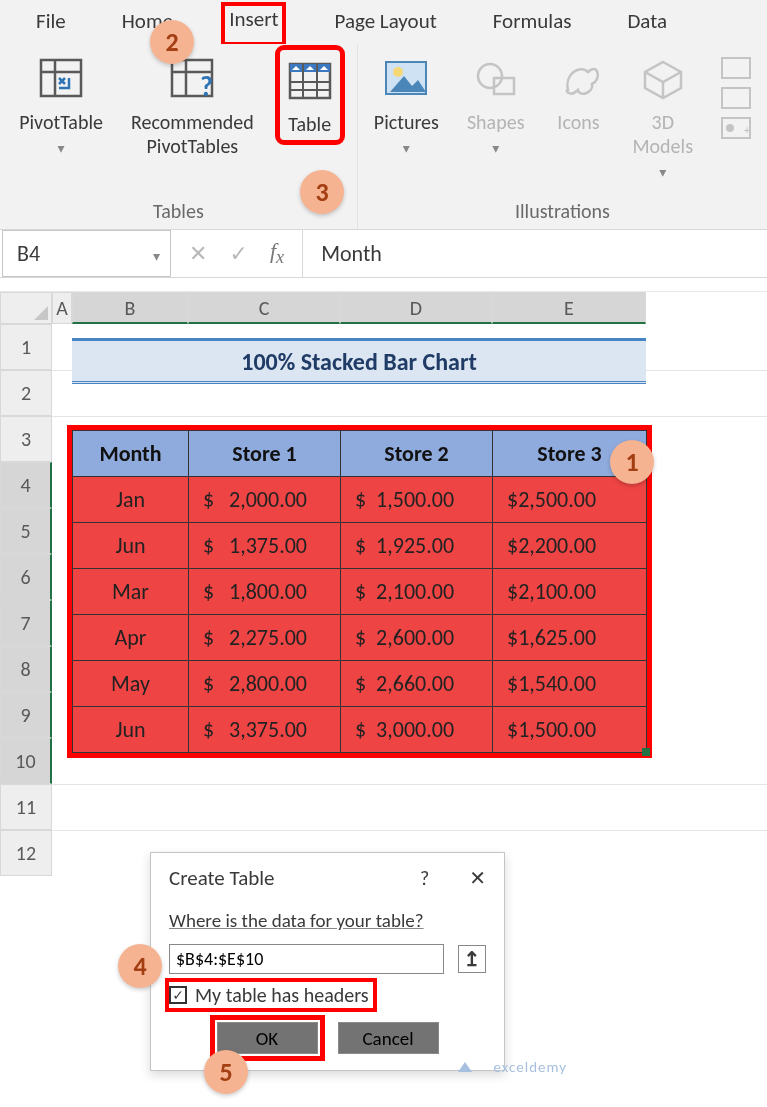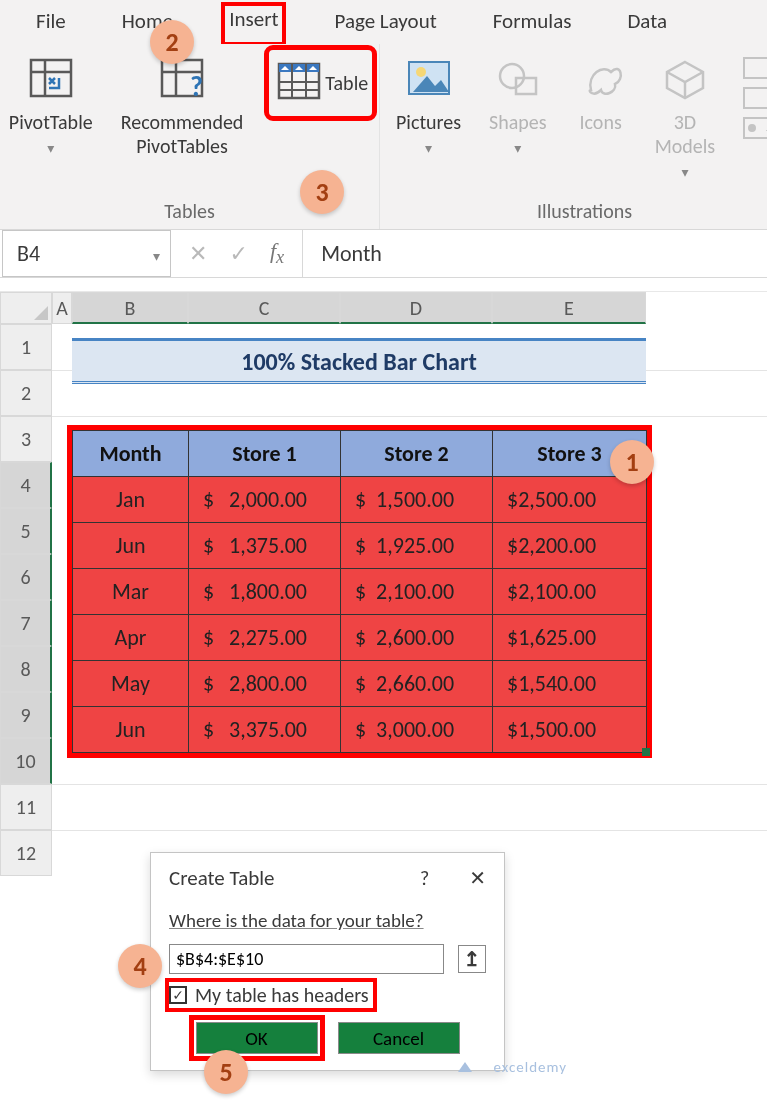--- a/index.html
+++ b/index.html
@@ -107,21 +107,21 @@
   }
   .dialog .titlebar { display:flex; align-items:center; justify-content:flex-end; gap:40px; }
   .dialog .dtitle { margin-right:auto; font-size:21px; }
   .dialog .prompt { text-decoration:underline; text-decoration-color:#888; margin:18px 0 12px; font-size:19px; }
   .dialog .range { display:flex; align-items:center; gap:14px; }
   .dialog input[type=text] { flex:1; height:30px; border:1px solid #888; padding:0 6px; font-size:18px; font-family:inherit; }
   .dialog .pick { width:28px; height:28px; border:1px solid #888; display:flex; align-items:center; justify-content:center; font-weight:bold; }
   .dialog .chk { display:flex; align-items:center; gap:8px; margin:8px 0 14px; outline:4px solid #ff0000; outline-offset:0; width:fit-content; padding:1px 4px 1px 0;}
   .dialog .chk .box { width:18px; height:18px; border:2px solid #333; display:flex; align-items:center; justify-content:center; font-size:14px; }
   .dialog .btns { display:flex; gap:20px; justify-content:center; }
-  .dialog button { width:122px; height:32px; background:#15803d; border:1px solid #8a8a8a; font-size:19px; font-family:inherit; }
+  .dialog button { width:101px; height:32px; background:#737373; border:1px solid #8a8a8a; font-size:19px; font-family:inherit; }
   .dialog button.ok { outline:5px solid #ff0000; outline-offset:2px; }
 
   
   .badge {
     position:absolute; width:44px; height:44px; border-radius:50%;
     background:#f6b392; color:#a33f12; font-size:26px; font-weight:600;
     display:flex; align-items:center; justify-content:center;
     box-shadow:0 2px 4px rgba(0,0,0,.2);
   }
   .b1 { left:610px; top:440px; }
@@ -170,21 +170,21 @@
               <rect x="4" y="6" width="40" height="36" fill="none" stroke="#595959" stroke-width="2.5"></rect>
               <line x1="4" y1="18" x2="44" y2="18" stroke="#595959" stroke-width="2.5"></line>
               <line x1="18" y1="6" x2="18" y2="42" stroke="#595959" stroke-width="2.5"></line>
               <text x="32" y="42" font-size="28" fill="#2e74b5" font-weight="bold">?</text>
             </svg>
         </span>
         <span style="white-space:pre-line">Recommended
 PivotTables</span>
       </div>
       <div class="cmd">
-        <span class="table-highlight" style="display:flex;flex-direction:row;align-items:center">
+        <span class="table-highlight" style="display:flex;flex-direction:column;align-items:center">
           <span class="ico">
             <svg width="48" height="48">
                 <rect x="4" y="8" width="40" height="34" fill="none" stroke="#595959" stroke-width="2.5"></rect>
                 <rect x="4" y="8" width="40" height="8" fill="#3b78c0"></rect>
                 <line x1="4" y1="26" x2="44" y2="26" stroke="#595959" stroke-width="2"></line>
                 <line x1="4" y1="34" x2="44" y2="34" stroke="#595959" stroke-width="2"></line>
                 <line x1="17" y1="8" x2="17" y2="42" stroke="#595959" stroke-width="2"></line>
                 <line x1="31" y1="8" x2="31" y2="42" stroke="#595959" stroke-width="2"></line>
                 <polygon points="10,10 14,14 6,14" fill="#fff"></polygon>
                 <polygon points="24,10 28,14 20,14" fill="#fff"></polygon>

